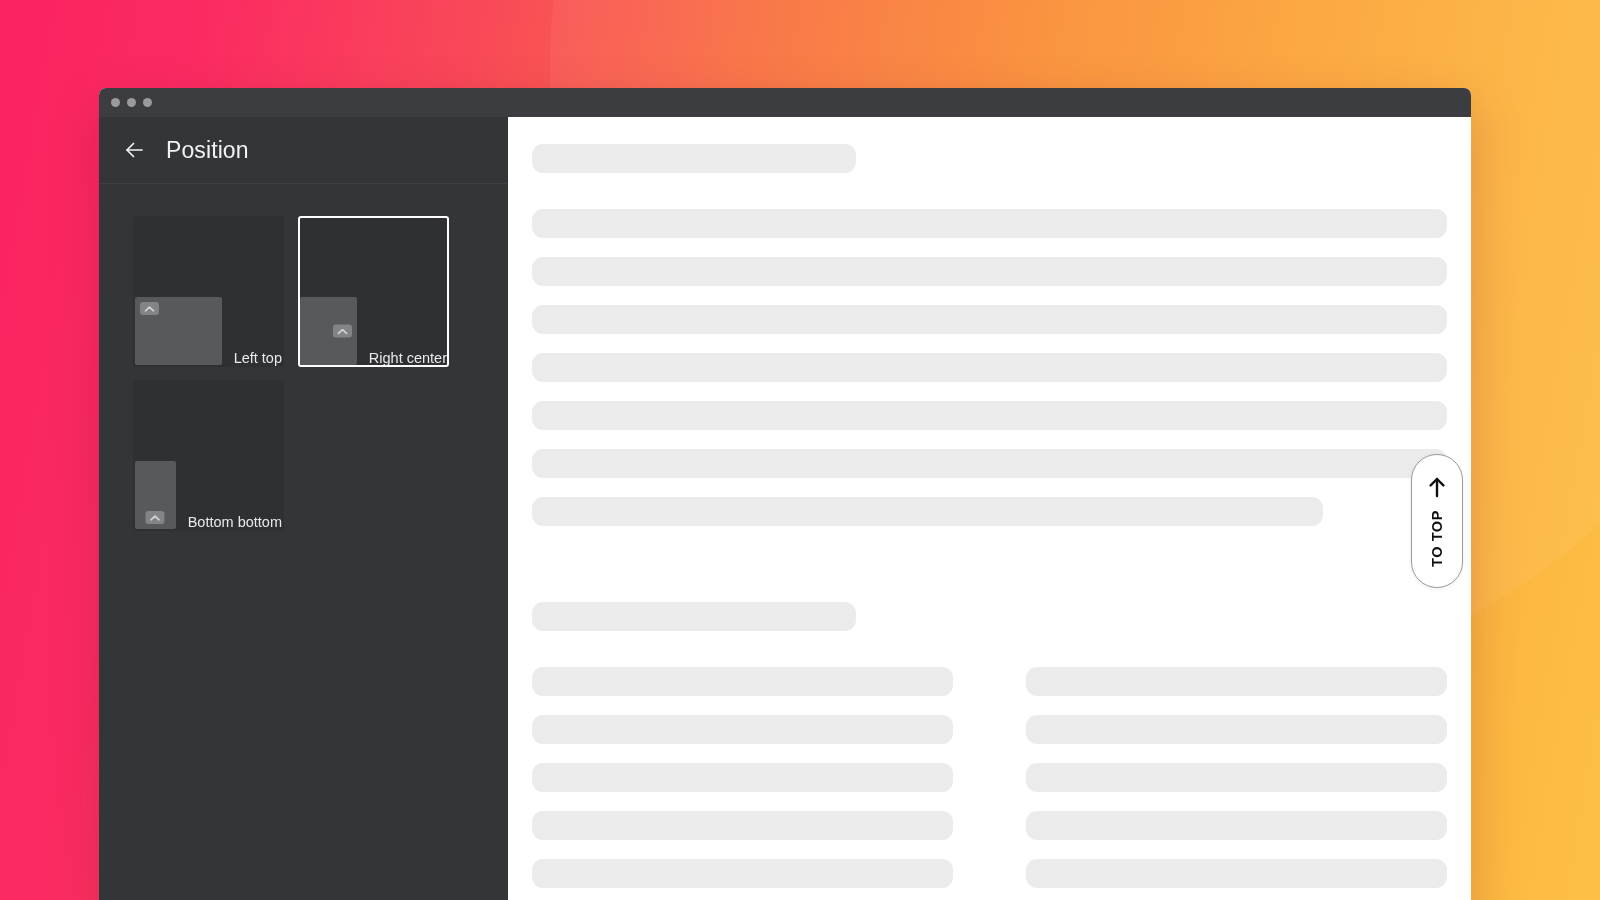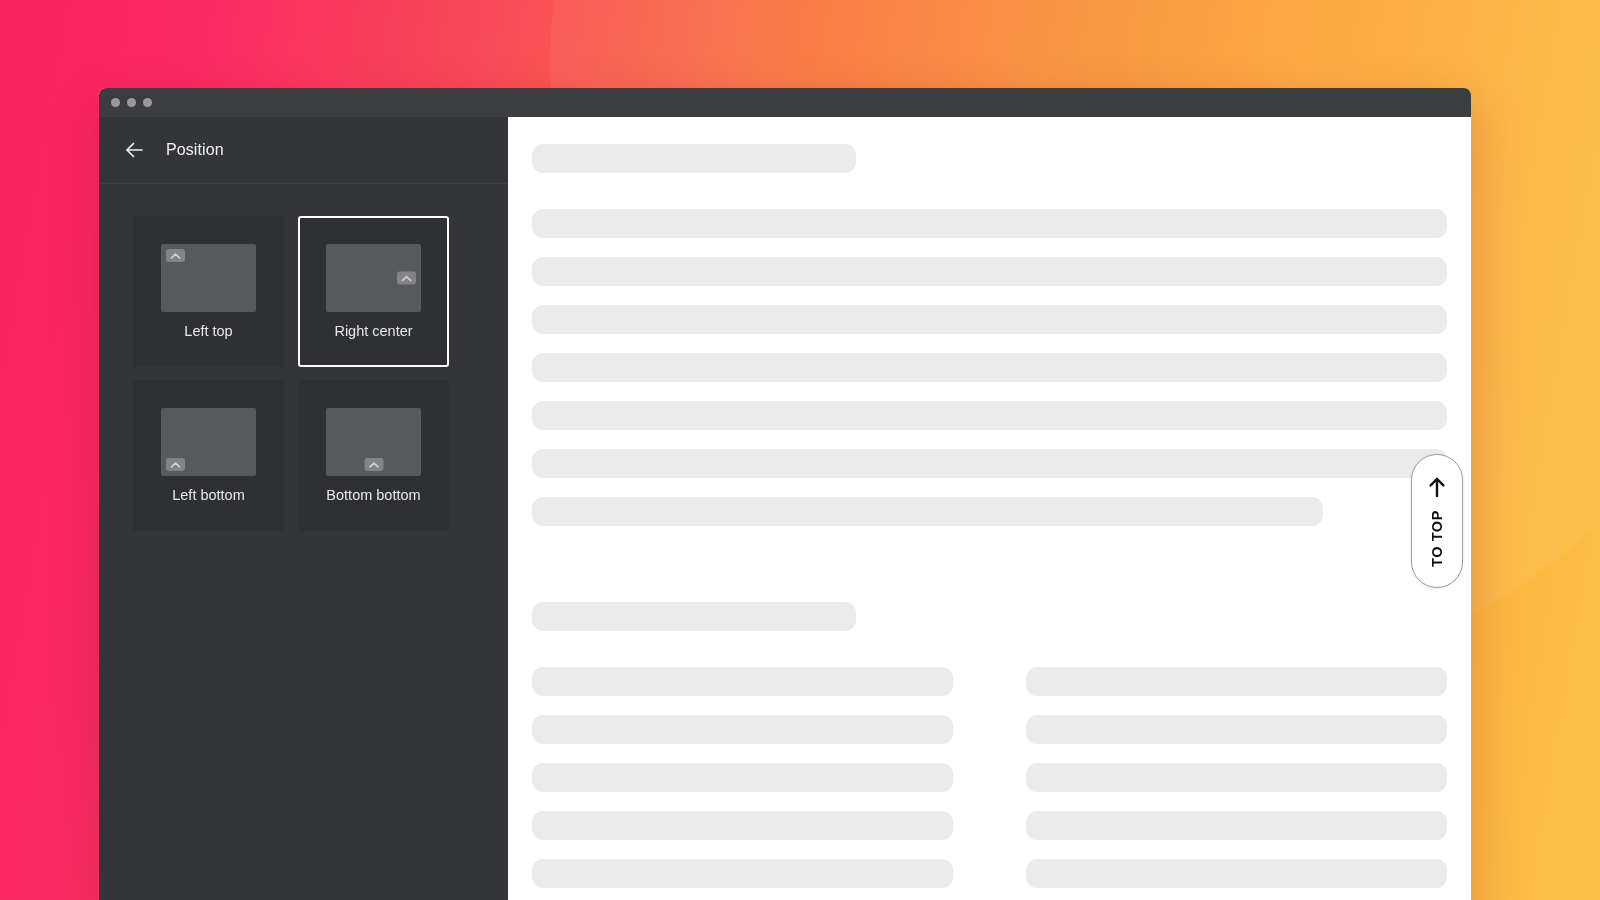--- a/index.html
+++ b/index.html
@@ -104,21 +104,21 @@
     height: 26px;
     display: flex;
     align-items: center;
     justify-content: center;
     cursor: pointer;
     flex: 0 0 26px;
   }
   #back-button svg { display: block; }
   #sidebar-title {
     color: #f2f2f3;
-    font-size: 16px;
+    font-size: 23px;
     font-weight: 400;
     letter-spacing: 0.1px;
     line-height: 1;
   }
 
   #sidebar-scroll {
     flex: 1 1 auto;
     overflow: hidden;
     padding: 32px 34px 0 34px;
   }
@@ -128,22 +128,21 @@
     grid-template-columns: 151px 151px;
     gap: 13px 14px;
   }
 
   .pos-card {
     height: 151px;
     background: #2e3033;
     border-radius: 3px;
     border: 2px solid transparent;
     display: flex;
-    flex-direction: column;
-    align-items: center;
+    align-items: flex-end;
     justify-content: center;
     cursor: pointer;
     gap: 12px;
     user-select: none;
   }
   .pos-card.selected {
     border-color: #ffffff;
   }
 
   .pos-preview {
@@ -291,30 +290,20 @@
                 <div class="pos-badge anchor-right-center">
                   <svg width="11" height="8" viewBox="0 0 11 8" fill="none" stroke="#d2d3d4" stroke-width="1.7" stroke-linecap="round" stroke-linejoin="round">
                     <polyline points="1.5 5.8 5.5 2.2 9.5 5.8"></polyline>
                   </svg>
                 </div>
               </div>
               <div class="pos-label">Right center</div>
             </div>
             <div class="pos-card">
               <div class="pos-preview">
-                <div class="pos-badge anchor-left-bottom">
-                  <svg width="11" height="8" viewBox="0 0 11 8" fill="none" stroke="#d2d3d4" stroke-width="1.7" stroke-linecap="round" stroke-linejoin="round">
-                    <polyline points="1.5 5.8 5.5 2.2 9.5 5.8"></polyline>
-                  </svg>
-                </div>
-              </div>
-              <div class="pos-label">Left bottom</div>
-            </div>
-            <div class="pos-card">
-              <div class="pos-preview">
                 <div class="pos-badge anchor-bottom-center">
                   <svg width="11" height="8" viewBox="0 0 11 8" fill="none" stroke="#d2d3d4" stroke-width="1.7" stroke-linecap="round" stroke-linejoin="round">
                     <polyline points="1.5 5.8 5.5 2.2 9.5 5.8"></polyline>
                   </svg>
                 </div>
               </div>
               <div class="pos-label">Bottom bottom</div>
             </div>
           </div>
       </div>

